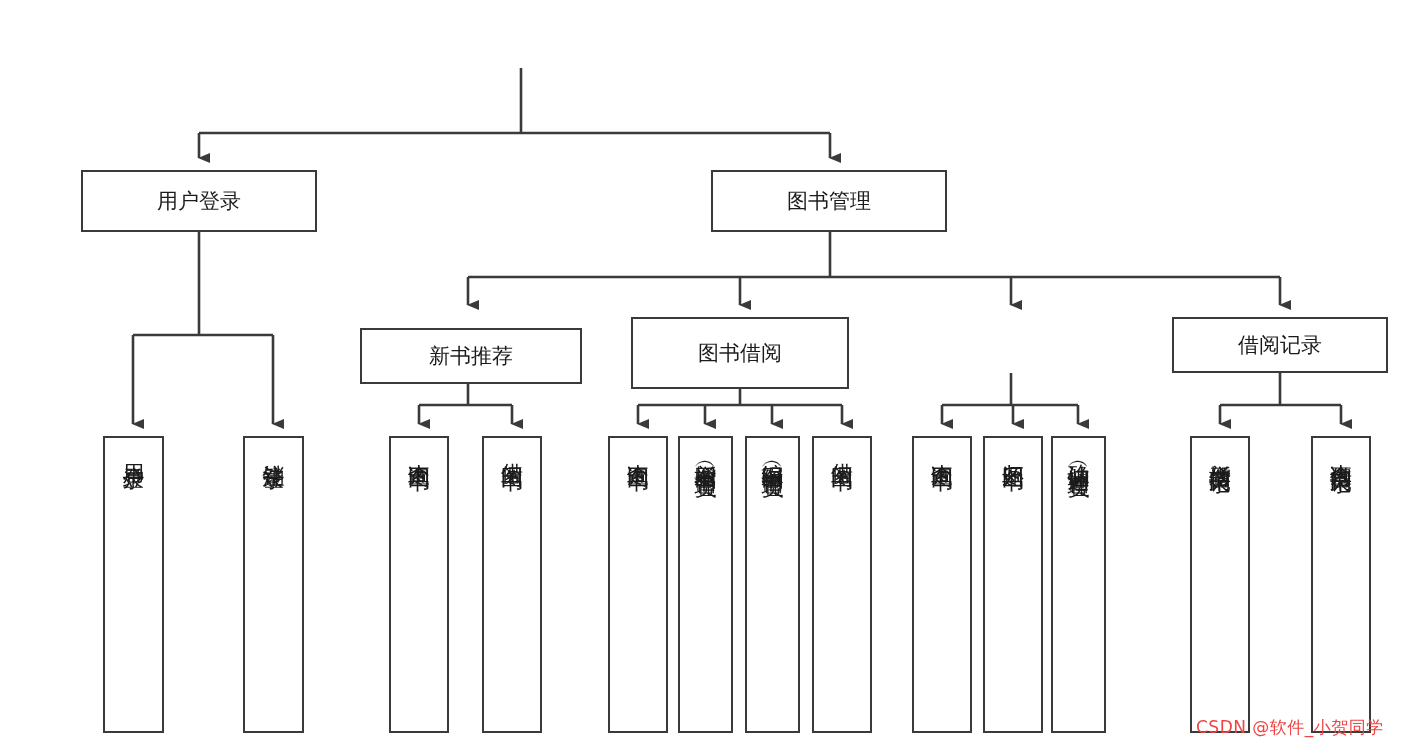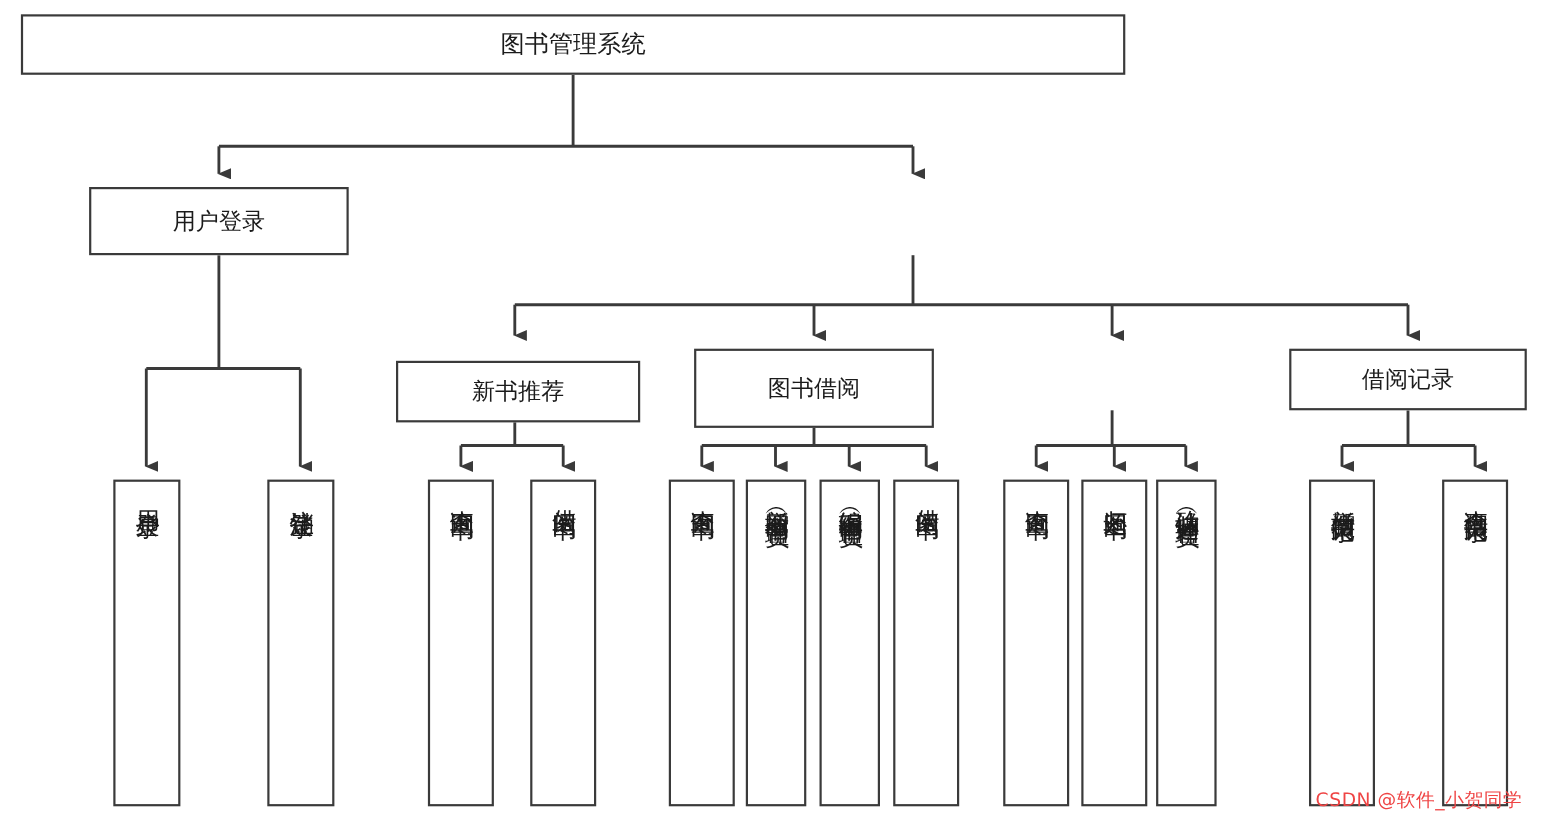--- a/index.html
+++ b/index.html
@@ -116,26 +116,26 @@
       <path d="M 1013 405 L 1013 424" marker-end="url(#arrow)"></path>
       <path d="M 1078 405 L 1078 424" marker-end="url(#arrow)"></path>
 
       <path d="M 1280 373 L 1280 405"></path>
       <path d="M 1220 405 L 1341 405"></path>
       <path d="M 1220 405 L 1220 424" marker-end="url(#arrow)"></path>
       <path d="M 1341 405 L 1341 424" marker-end="url(#arrow)"></path>
     </g>
   </svg>
 
-  <div class="node root horiz" style="left:19px; top:13px; width:1004px; height:55px;">
-    <span class="label">图书管理系统</span>
-  </div>
 
   <div class="node horiz" style="left:81px; top:170px; width:236px; height:62px;">
     <span class="label">用户登录</span>
+  </div>
+  <div class="node horiz" style="left:711px; top:170px; width:236px; height:62px;">
+    <span class="label">图书管理</span>
   </div>
 
   <div class="node horiz" style="left:360px; top:328px; width:222px; height:56px;">
     <span class="label">新书推荐</span>
   </div>
   <div class="node horiz" style="left:631px; top:317px; width:218px; height:72px;justify-content:center;">
     <span class="label">图书借阅</span>
   </div>
   <div class="node horiz" style="left:1172px; top:317px; width:216px; height:56px;">
     <span class="label">借阅记录</span>

